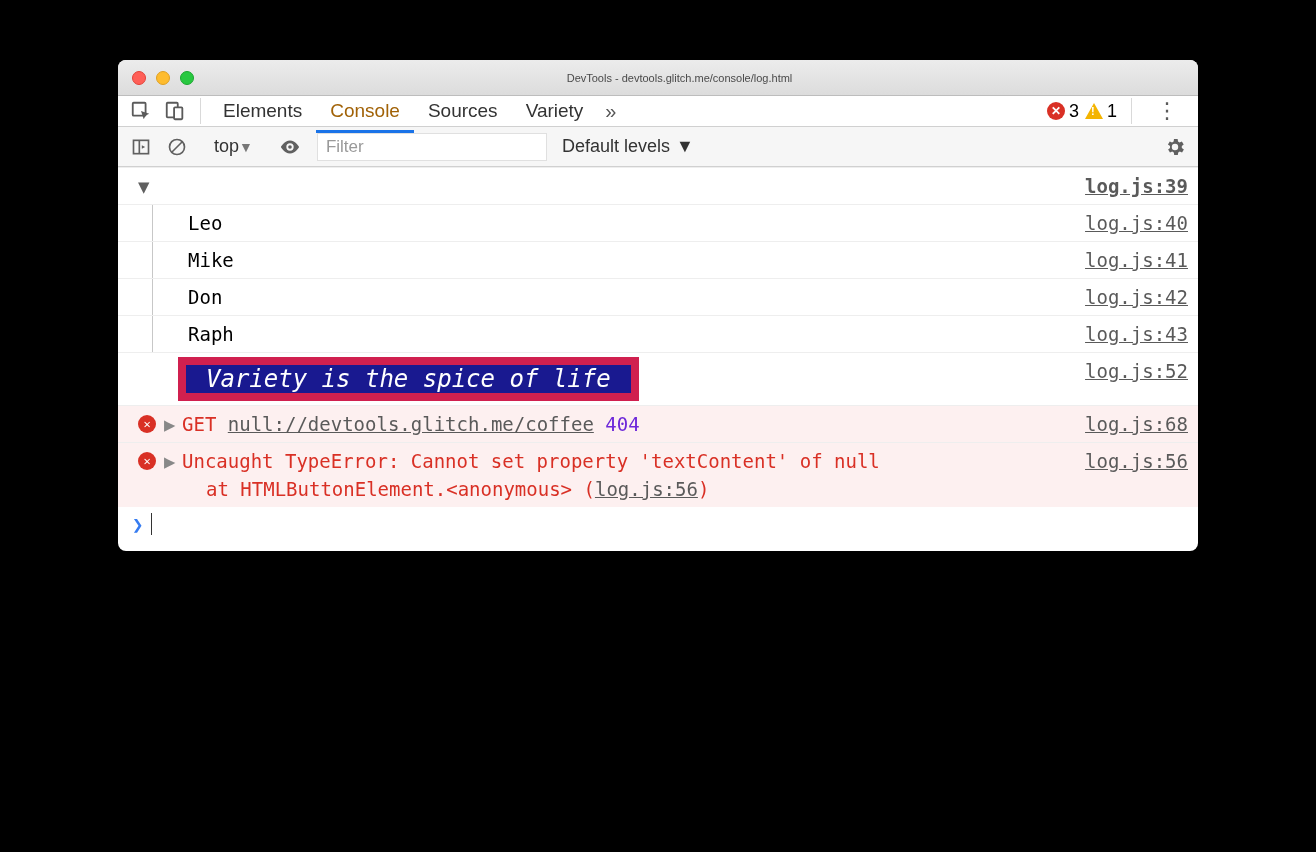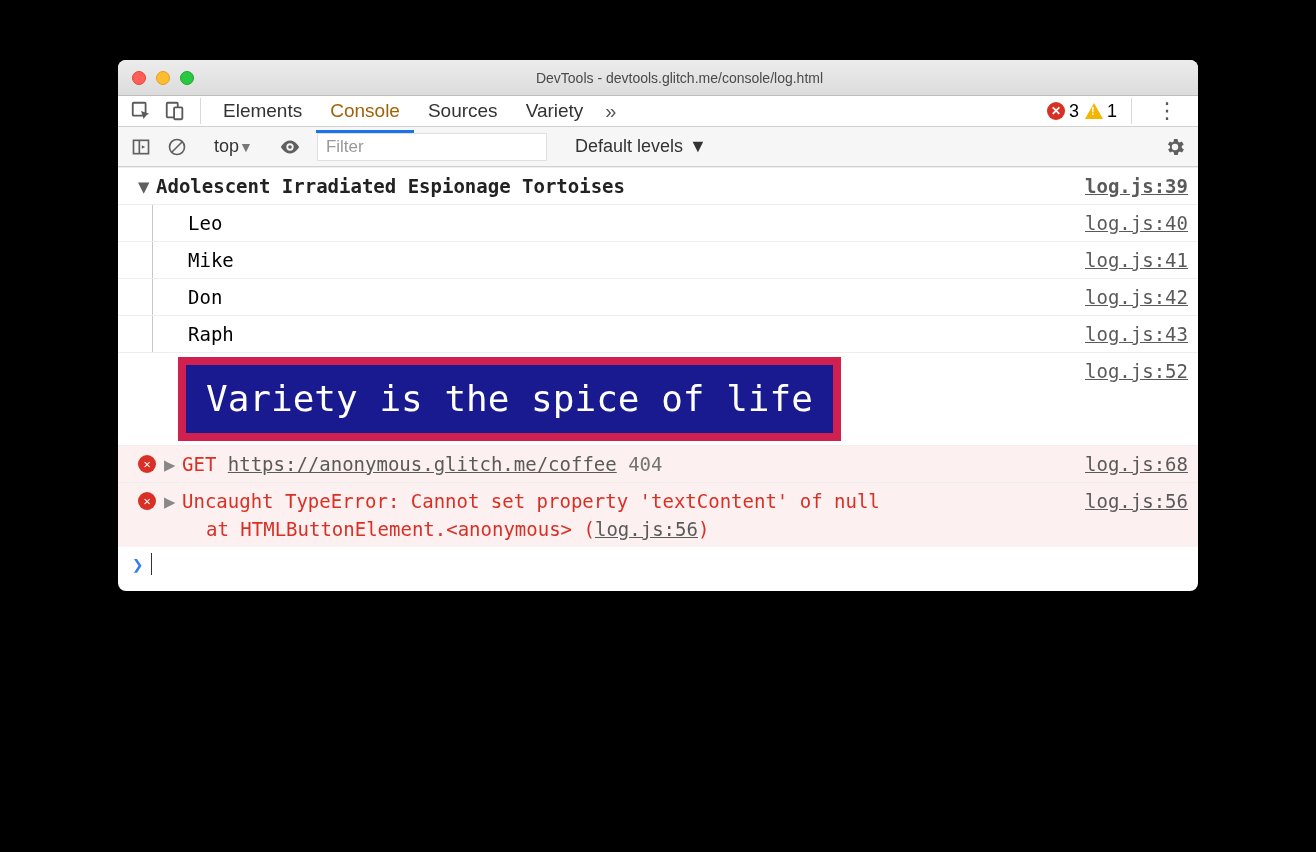--- a/index.html
+++ b/index.html
@@ -28,21 +28,21 @@
     align-items: center;
     position: relative;
   }
   .traffic-lights { display: flex; gap: 10px; padding-left: 14px; }
   .tl { width: 14px; height: 14px; border-radius: 50%; }
   .tl.red { background: #ff5f57; border: 1px solid #e24238; }
   .tl.yellow { background: #febc2e; border: 1px solid #dfa023; }
   .tl.green { background: #28c840; border: 1px solid #1ba62f; }
   .title {
     position: absolute; left: 0; right: 0; text-align: center;
-    font-size: 14px; color: #4a4a4a; pointer-events: none; padding-left: 43px;
+    font-size: 11px; color: #4a4a4a; pointer-events: none; padding-left: 43px;
   }
   .tabbar {
     height: 28px; display: flex; align-items: center;
     border-bottom: 1px solid #d0d0d0; padding: 15px 6px;
   }
   .tabbar .icon-btn {
     width: 34px; height: 34px; display: flex; align-items: center; justify-content: center;
     color: #5a5a5a; cursor: pointer;
   }
   .tabbar .sep { width: 1px; height: 26px; background: #d9d9d9; margin: 0 8px; }
@@ -72,21 +72,21 @@
   .context-select {
     display: flex; align-items: center; font-size: 18px; color: #333;
     padding: 0 10px; cursor: pointer;
   }
   .context-select .chev { color: #777; font-size: 14px; }
   .filter-input {
     border: 1px solid #e0e0e0; background: #fff; height: 28px; width: 230px;
     padding: 0 8px; font-size: 17px; color: #b91c1c;
   }
   .filter-input::placeholder { color: #999; }
-  .levels { font-size: 18px; color: #333; display: flex; align-items: center; gap: 6px; cursor: pointer; margin-left: 22px; }
+  .levels { font-size: 18px; color: #333; display: flex; align-items: center; gap: 6px; cursor: pointer; margin-left: 9px; }
   .settings-icon { margin-left: auto; color: #606060; cursor: pointer; }
 
   .console-body { font-family: Menlo, Consolas, monospace; font-size: 19px; }
   .row {
     display: flex; align-items: flex-start; border-top: 1px solid #eee; padding: 4px 10px 4px 20px;
     min-height: 34px; line-height: 28px;
   }
   .row .src { margin-left: auto; color: #5a5a5a; text-decoration: underline; white-space: nowrap; padding-left: 20px; }
   .row .disclosure { color: #606060; width: 18px; display: inline-block; cursor: pointer; }
   .group-header { font-weight: bold; }
@@ -94,28 +94,28 @@
   .group-child { padding-left: 70px; position: relative; }
   .group-child::before {
     content: ""; position: absolute; left: 34px; top: 0; bottom: 0; width: 1px; background: #c7c7c7;
   }
   .group-child:last-of-type::before { bottom: 50%; }
   .group-child:last-of-type::after {
     content: ""; position: absolute; left: 34px; bottom: 50%; width: 12px; height: 1px; background: #c7c7c7;
   }
   .styled-row { padding-left: 60px; }
   .styled-msg {
-    background: #191990; color: #fff; font-size: 36px;
-    padding: 20px 20px; border: 8px solid #d0204f; display: inline-block;
+    background: #191990; color: #fff; font-style: italic; font-size: 24px;
+    padding: 0 20px; border: 8px solid #d0204f; display: inline-block;
   }
   .error-row { background: #fdf0f0; color: #d93025; }
   .error-row .src { color: #5a5a5a; }
   .error-row .disclosure { color: #888; }
   .url-link { color: #5a5a5a; text-decoration: underline; }
-  .http-status { color: #737373; }
+  .http-status { color: #6d28d9; }
   .stack { padding-left: 24px; color: #d93025; }
   .inline-link { color: #5a5a5a; text-decoration: underline; }
 
   .prompt-row {
     display: flex; align-items: center; padding: 6px 10px 16px 14px; gap: 8px;
     font-family: Menlo, Consolas, monospace; font-size: 19px;
   }
   .prompt-chev { color: #367cf1; font-weight: bold; }
   .caret { width: 1px; height: 22px; background: #333; }
 
@@ -207,21 +207,20 @@
       <svg width="22" height="22" viewBox="0 0 24 24" fill="currentColor">
         <path d="M19.4 13a7.5 7.5 0 000-2l2.1-1.6-2-3.4-2.5 1a7.4 7.4 0 00-1.7-1l-.4-2.6h-4l-.4 2.6a7.4 7.4 0 00-1.7 1l-2.5-1-2 3.4L6.6 11a7.5 7.5 0 000 2l-2.1 1.6 2 3.4 2.5-1a7.4 7.4 0 001.7 1l.4 2.6h4l.4-2.6a7.4 7.4 0 001.7-1l2.5 1 2-3.4zM12 15.5A3.5 3.5 0 1112 8.5a3.5 3.5 0 010 7z"></path>
       </svg>
     </div>
   </div>
 
   <div class="console-body">
 
     <div class="row group-header">
       <span class="disclosure">▼</span>
-      <span class="text">Adolescent Irradiated Espionage Tortoises</span>
       <a class="src">log.js:39</a>
     </div>
 
     <div class="row group-child">
       <span>Leo</span>
       <a class="src">log.js:40</a>
     </div>
     <div class="row group-child">
       <span>Mike</span>
       <a class="src">log.js:41</a>
@@ -238,21 +237,21 @@
     <div class="row styled-row">
       <span class="styled-msg">Variety is the spice of life</span>
       <a class="src">log.js:52</a>
     </div>
 
     <div class="row error-row">
       <span class="circle-x" style="flex-shrink:0;margin-top:5px;margin-right:8px">✕</span>
       <span class="disclosure">▶</span>
       <span style="display:inline">
         <span>GET</span>
-        <a class="url-link">https://anonymous.glitch.me/coffee</a>
+        <a class="url-link">null://devtools.glitch.me/coffee</a>
         <span class="http-status">404</span>
       </span>
       <a class="src">log.js:68</a>
     </div>
 
     <div class="row error-row" style="align-items:flex-start">
       <span class="circle-x" style="flex-shrink:0;margin-top:5px;margin-right:8px">✕</span>
       <span class="disclosure">▶</span>
       <div style="flex:1">
         <div>Uncaught TypeError: Cannot set property 'textContent' of null</div>

